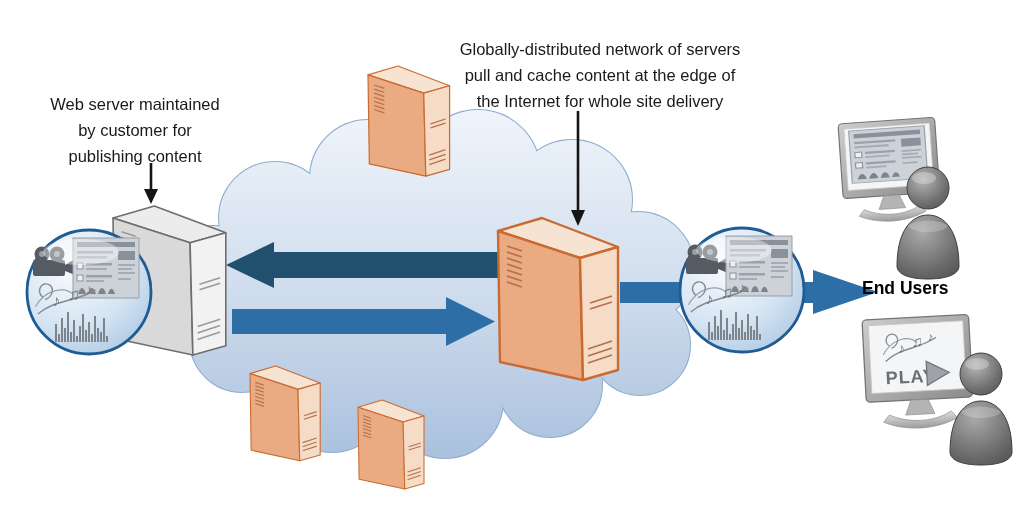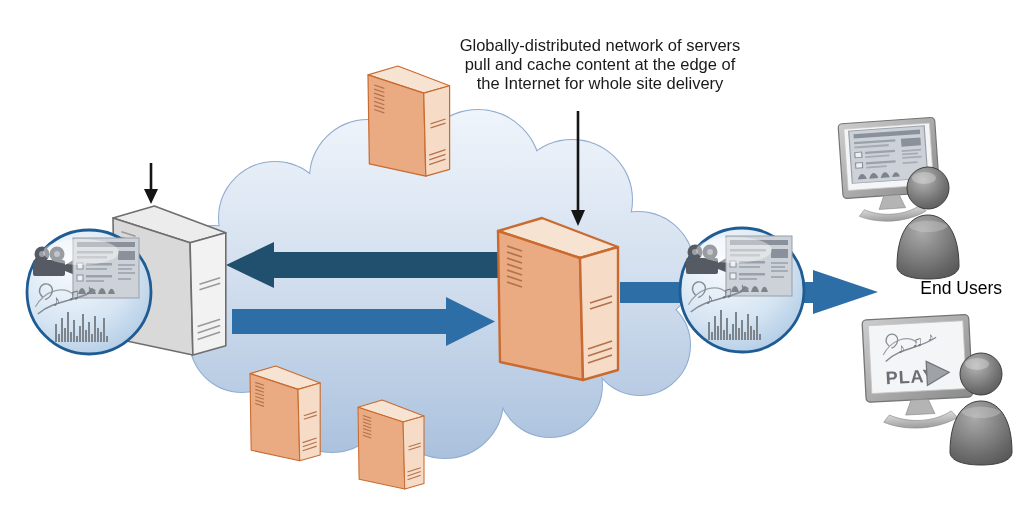--- a/index.html
+++ b/index.html
@@ -3,24 +3,24 @@
 <meta charset="utf-8">
 <style>
   html,body{margin:0;padding:0;background:#fff;}
   .stage{
     position:relative;width:1027px;height:531px;background:#ffffff;
     font-family:"Liberation Sans",sans-serif;overflow:hidden;
   }
   .stage svg.diagram{position:absolute;left:0;top:0;}
   .annotation{
     position:absolute;text-align:center;white-space:pre-line;
-    font-size:16.5px;line-height:19px;color:var(--text-color,#1a1a1a);
+    font-size:16.5px;line-height:26px;color:var(--text-color,#1a1a1a);
   }
   .biglabel{
-    position:absolute;text-align:right;font-weight:normal;font-size:17.5px;
+    position:absolute;text-align:left;font-weight:bold;font-size:17.5px;
     color:var(--label-color,#000);
   }
 </style>
 </head>
 <body>
 
 <div class="stage">
 
 <svg class="diagram" width="1027" height="531" viewBox="0 0 1027 531">
   <defs>
@@ -192,20 +192,23 @@
 
   <g transform="translate(862,320) rotate(-3) scale(0.86)">
     <use href="#monitor-frame"></use>
     <use href="#music-shape" transform="translate(20,12) scale(1.25)"></use>
     <text x="24" y="76" font-size="21" font-weight="bold" letter-spacing="1" style="fill:#6A6F75">PLAY</text>
     <polygon points="72,52 98,66 72,80" fill="#9FA3A8" stroke="#70757B" stroke-width="1.5"></polygon>
   </g>
   <use href="#person-shape" transform="translate(981,408)"></use>
 </svg>
 
+<div class="annotation" style="left:15px;top:91px;width:240px">Web server maintained
+by customer for
+publishing content</div>
 
 <div class="annotation" style="left:420px;top:36px;width:360px">Globally-distributed network of servers
 pull and cache content at the edge of
 the Internet for whole site delivery</div>
 
 
 
 <div class="biglabel" style="left:862px;top:278px;width:140px">End Users</div>
 
 </div>

